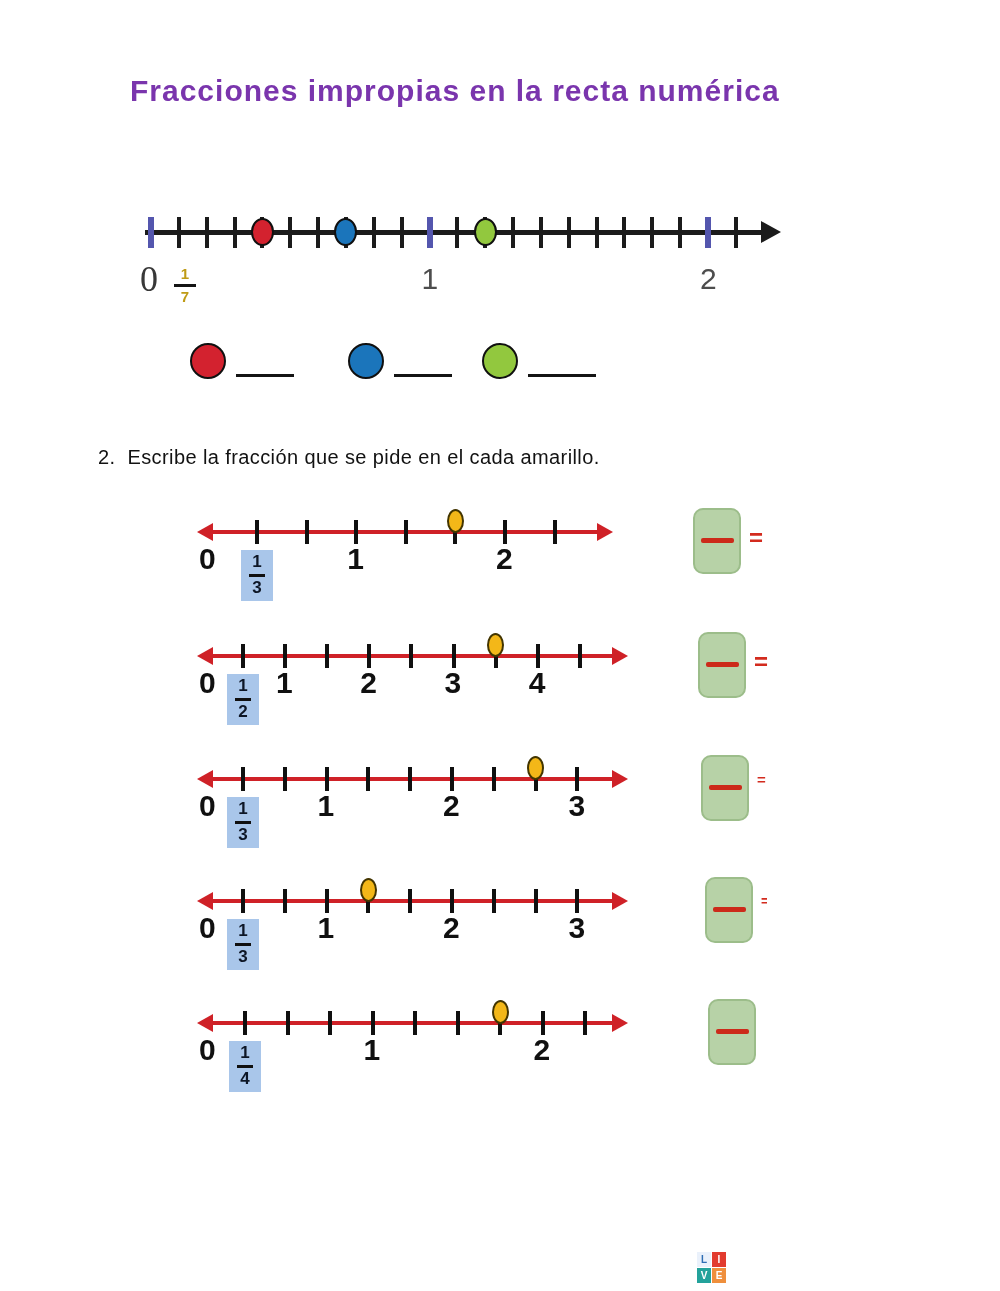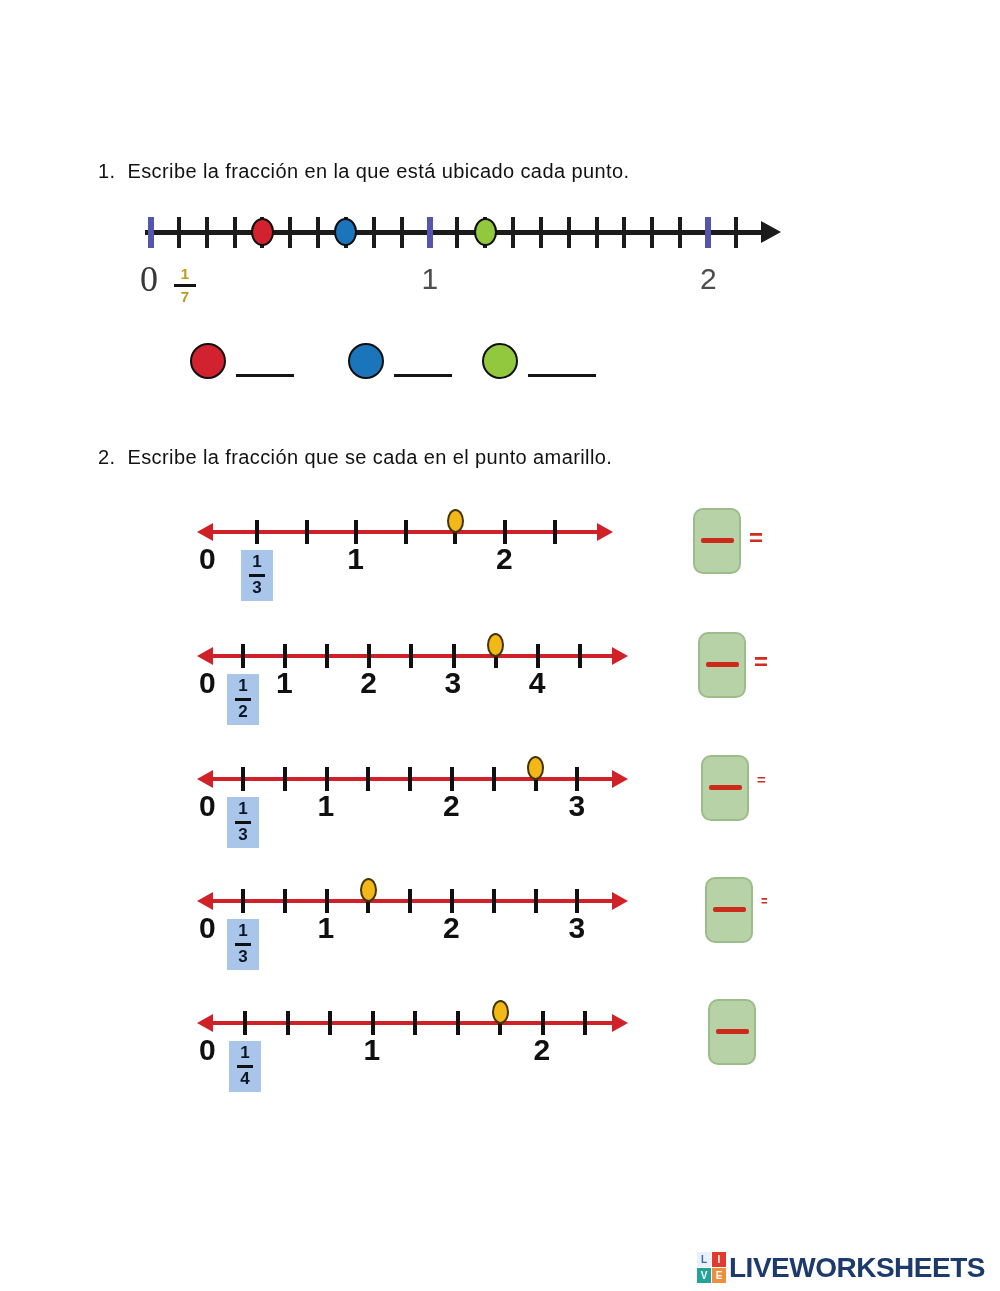--- a/index.html
+++ b/index.html
@@ -63,24 +63,22 @@
                grid-template-rows:15px 15px; gap:1px; }
   .logo-sq { display:flex; align-items:center; justify-content:center;
              font-size:10px; font-weight:800; }
   .brand { font-size:28px; font-weight:800; color:#1d3a6d; letter-spacing:-0.5px; margin-left:3px; }
 </style>
 </head>
 <body>
 
 <div class="page">
 
-
-  <div class="q-text q1-text">
-    <span class="qnum">1.</span><span>Escribe la fracción en la que está ubicado cada punto.</span>
-  </div>
+  <h1 class="title">Fracciones impropias en la recta numérica</h1>
+
 
   <div id="numberline1">
       <div class="nl1-shaft"></div>
       <div class="nl1-arrow"></div>
       <div class="nl1-tick purple" style="left: 3px;"></div>
       <div class="nl1-tick" style="left: 31.85px;"></div>
       <div class="nl1-tick" style="left: 59.7px;"></div>
       <div class="nl1-tick" style="left: 87.55px;"></div>
       <div class="nl1-tick" style="left: 115.4px;"></div>
       <div class="nl1-tick" style="left: 143.25px;"></div>
@@ -116,21 +114,21 @@
   <div id="blanksRow">
       <div class="blank-circle" style="left: 190px; background: rgb(211, 34, 47);"></div>
       <div class="blank-line" style="left: 236px; width: 58px;"></div>
       <div class="blank-circle" style="left: 348px; background: rgb(27, 117, 187);"></div>
       <div class="blank-line" style="left: 394px; width: 58px;"></div>
       <div class="blank-circle" style="left: 482px; background: rgb(146, 200, 62);"></div>
       <div class="blank-line" style="left: 528px; width: 68px;"></div>
     </div>
 
   <div class="q-text q2-text">
-    <span class="qnum">2.</span><span>Escribe la fracción que se cada en el punto amarillo.</span>
+    <span class="qnum">2.</span><span>Escribe la fracción que se pide en el cada amarillo.</span>
   </div>
 
   <div id="redLines">
       <div class="redrow" style="top: 500px;">
         <div class="rl-shaft" style="left: 10px; width: 396px;"></div>
         <div class="rl-arrow rl-left" style="left: 0px;"></div>
         <div class="rl-arrow rl-right" style="left: 400px;"></div>
         <div class="rl-tick" style="left: 58px;"></div>
         <div class="rl-tick" style="left: 107.6px;"></div>
         <div class="rl-tick" style="left: 157.2px;"></div>
@@ -265,16 +263,15 @@
       </div>
     </div>
 
   <div class="footer">
     <div class="logo-grid" id="logoGrid">
         <div class="logo-sq" style="background: rgb(234, 241, 251); color: rgb(46, 109, 180);">L</div>
         <div class="logo-sq" style="background: rgb(226, 59, 46); color: rgb(255, 255, 255);">I</div>
         <div class="logo-sq" style="background: rgb(35, 162, 155); color: rgb(255, 255, 255);">V</div>
         <div class="logo-sq" style="background: rgb(239, 143, 60); color: rgb(255, 255, 255);">E</div>
       </div>
-    <span class="brand">LIVEWORKSHEETS</span>
   </div>
 
 </div>
 
 </body></html>

